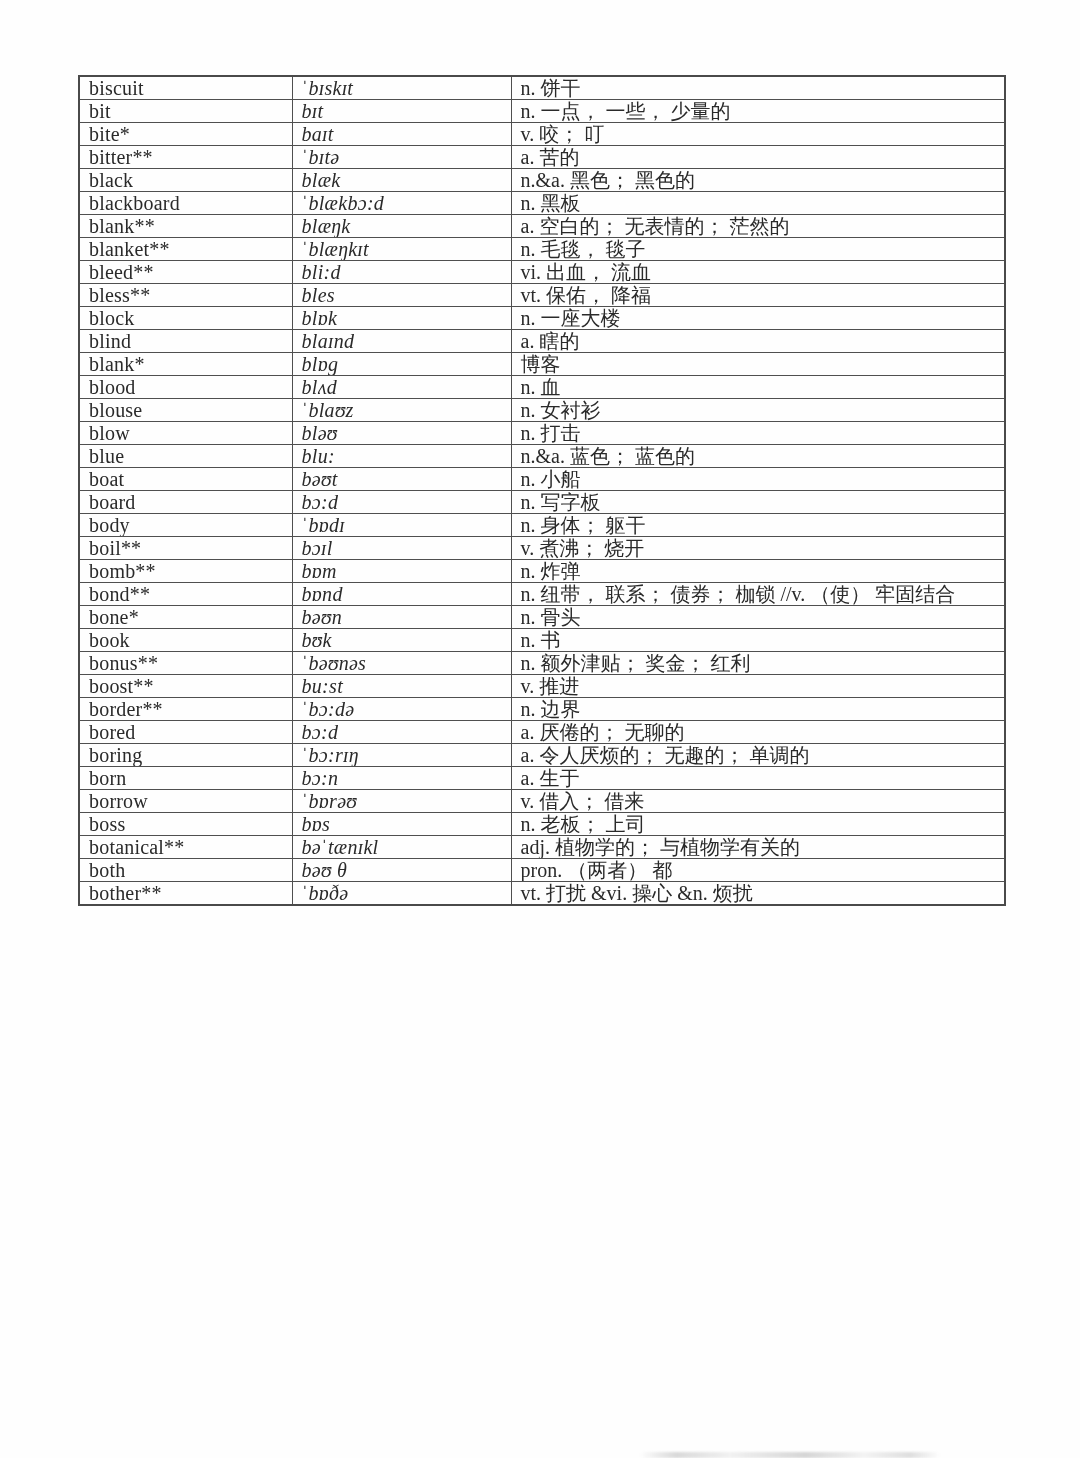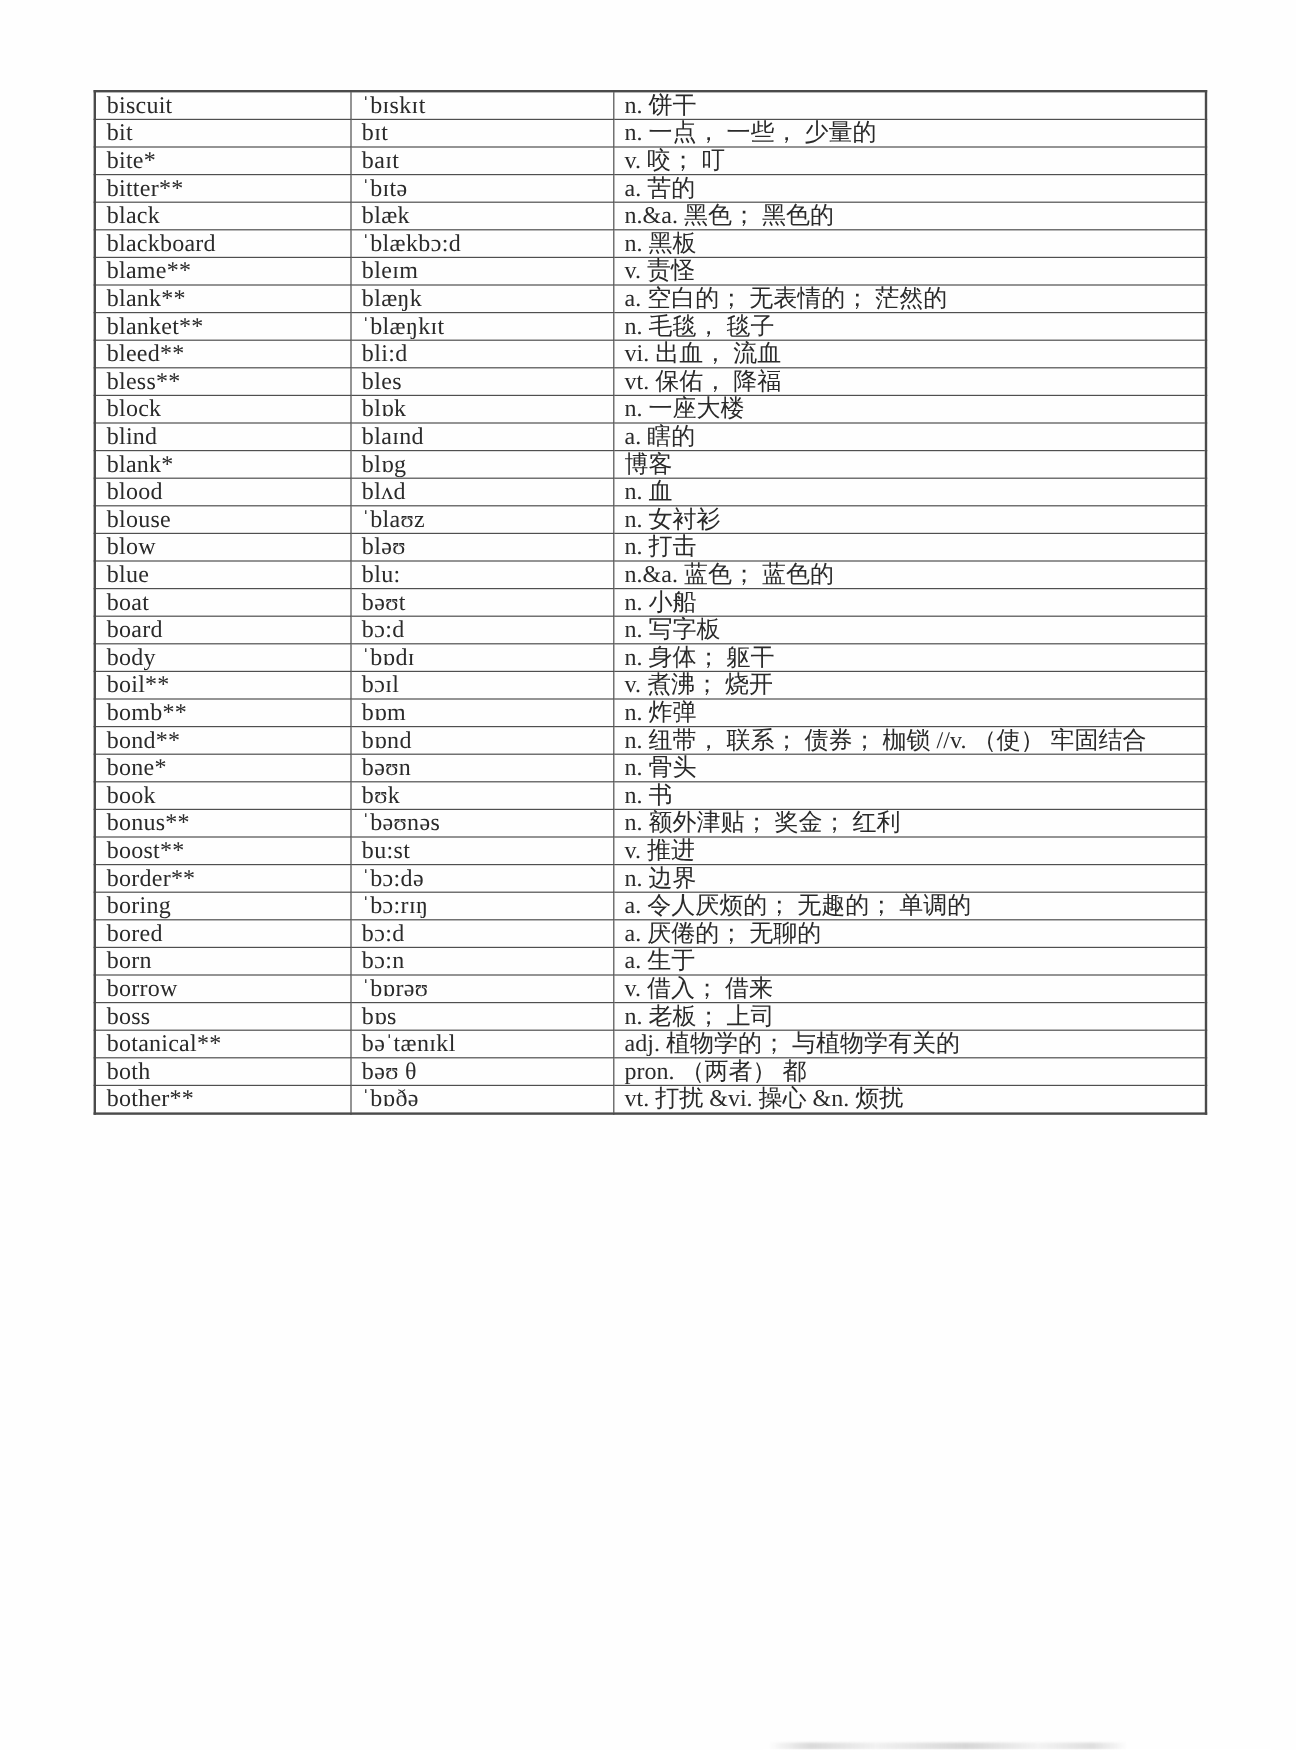--- a/index.html
+++ b/index.html
@@ -37,21 +37,21 @@
     border: 1.8px solid #4f4f4f;
     padding: 0 4px 0 9px;
     font-size: 20px;
     line-height: 1.1;
     vertical-align: middle;
     white-space: nowrap;
     overflow: hidden;
     color: #2a2a2a;
   }
   td.word-cell { letter-spacing: 0.2px; }
-  td.phonetic-cell { letter-spacing: 0.3px; }
+  td.phonetic-cell { letter-spacing: 0.3px; font-style: italic; }
   td.meaning-cell { font-size: 19.5px; }
   
   .bottom-artifact {
     position: absolute;
     left: 640px;
     top: 1452px;
     width: 300px;
     height: 6px;
     background: linear-gradient(90deg,
       rgba(160,160,160,0.0) 0%,
@@ -101,25 +101,20 @@
     <td class="word-cell">black</td>
     <td class="phonetic-cell">blæk</td>
     <td class="meaning-cell">n.&amp;a. 黑色； 黑色的</td>
   </tr>
         <tr>
     <td class="word-cell">blackboard</td>
     <td class="phonetic-cell">ˈblækbɔ:d</td>
     <td class="meaning-cell">n. 黑板</td>
   </tr>
         <tr>
-    <td class="word-cell">blame**</td>
-    <td class="phonetic-cell">bleɪm</td>
-    <td class="meaning-cell">v. 责怪</td>
-  </tr>
-        <tr>
     <td class="word-cell">blank**</td>
     <td class="phonetic-cell">blæŋk</td>
     <td class="meaning-cell">a. 空白的； 无表情的； 茫然的</td>
   </tr>
         <tr>
     <td class="word-cell">blanket**</td>
     <td class="phonetic-cell">ˈblæŋkɪt</td>
     <td class="meaning-cell">n. 毛毯， 毯子</td>
   </tr>
         <tr>
@@ -216,30 +211,30 @@
     <td class="word-cell">boost**</td>
     <td class="phonetic-cell">bu:st</td>
     <td class="meaning-cell">v. 推进</td>
   </tr>
         <tr>
     <td class="word-cell">border**</td>
     <td class="phonetic-cell">ˈbɔ:də</td>
     <td class="meaning-cell">n. 边界</td>
   </tr>
         <tr>
+    <td class="word-cell">bored</td>
+    <td class="phonetic-cell">bɔ:d</td>
+    <td class="meaning-cell">a. 厌倦的； 无聊的</td>
+  </tr>
+        <tr>
     <td class="word-cell">boring</td>
     <td class="phonetic-cell">ˈbɔ:rɪŋ</td>
     <td class="meaning-cell">a. 令人厌烦的； 无趣的； 单调的</td>
   </tr>
         <tr>
-    <td class="word-cell">bored</td>
-    <td class="phonetic-cell">bɔ:d</td>
-    <td class="meaning-cell">a. 厌倦的； 无聊的</td>
-  </tr>
-        <tr>
     <td class="word-cell">born</td>
     <td class="phonetic-cell">bɔ:n</td>
     <td class="meaning-cell">a. 生于</td>
   </tr>
         <tr>
     <td class="word-cell">borrow</td>
     <td class="phonetic-cell">ˈbɒrəʊ</td>
     <td class="meaning-cell">v. 借入； 借来</td>
   </tr>
         <tr>

